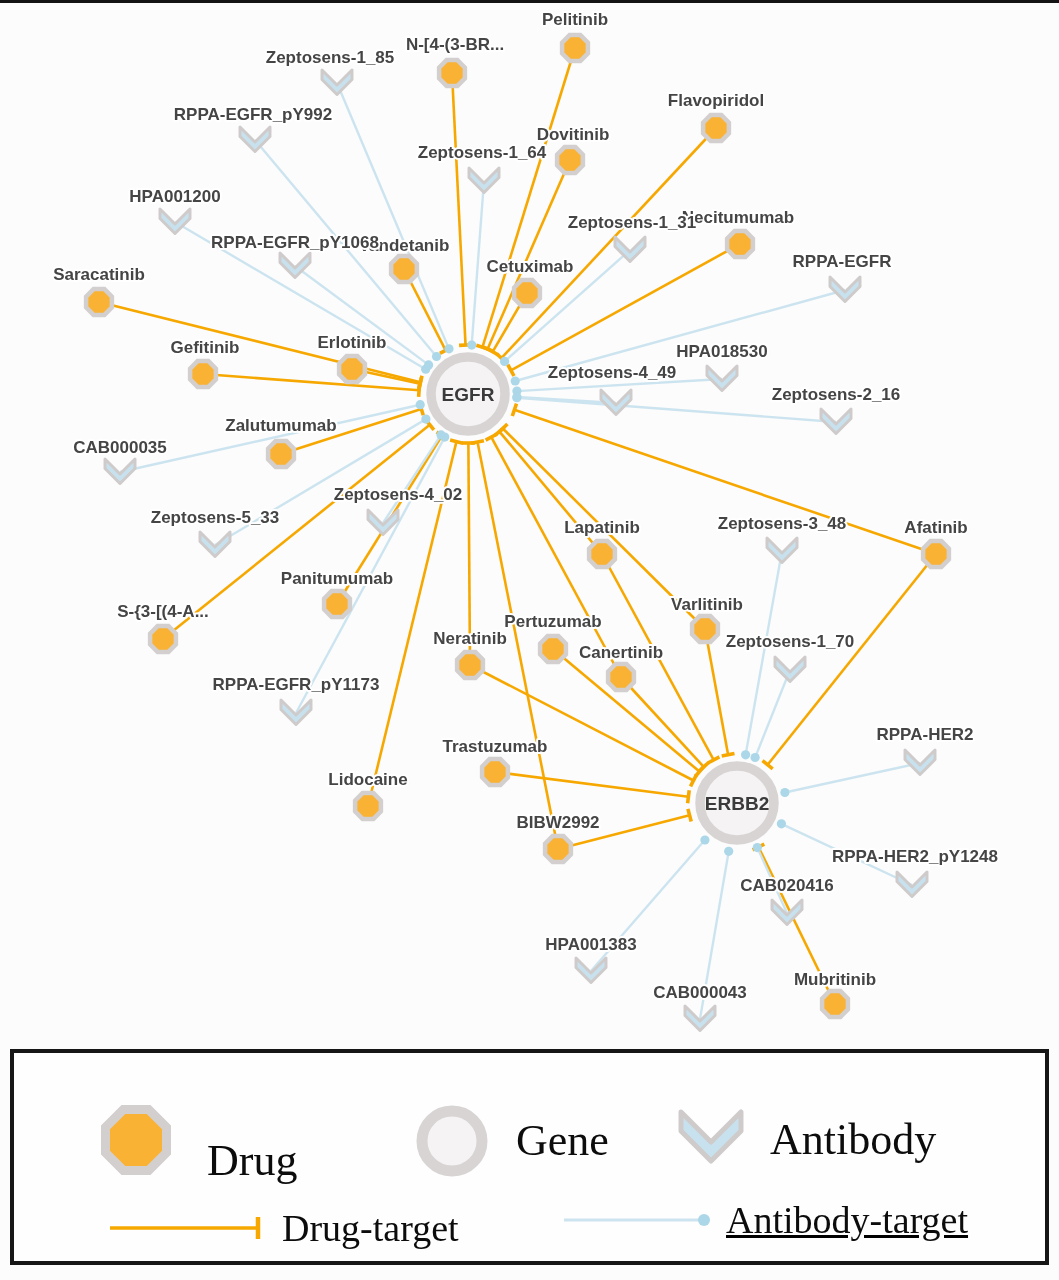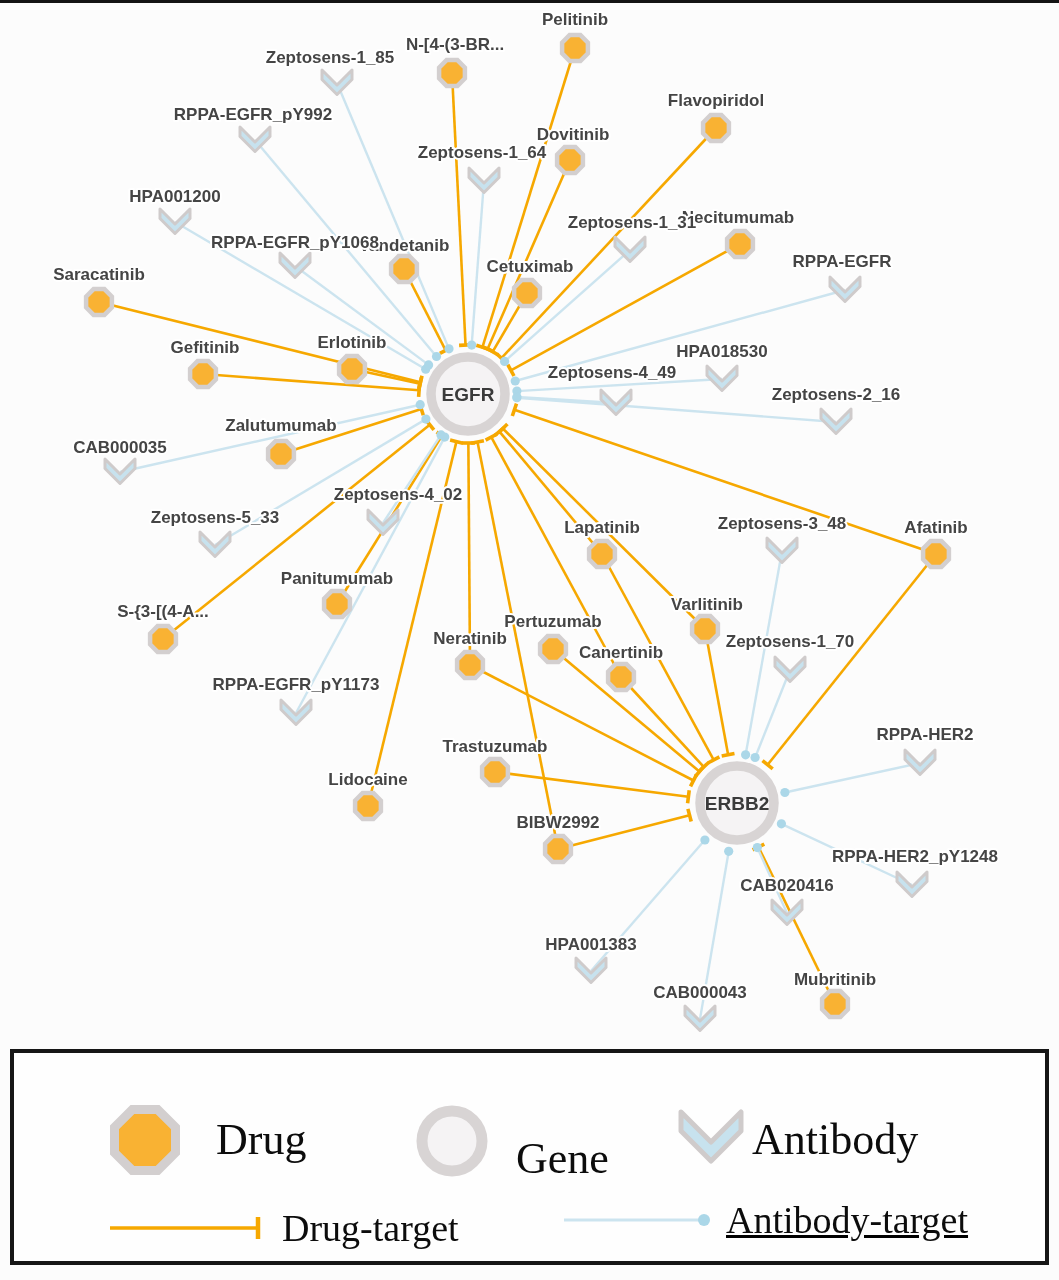--- a/index.html
+++ b/index.html
@@ -44,23 +44,23 @@
   .legend-box {
     position: absolute;
     left: 10px;
     top: 1046px;
     width: 1039px;
     height: 216px;
     border: 4px solid #161616;
     background: #FEFEFE;
   }
   .legend-item { position: absolute; display: flex; align-items: center; }
-  .li-drug            { left: 88px;  top: 44px;  gap: 28px; }
-  .li-gene            { left: 398px; top: 48px;  gap: 24px; align-items: flex-end; }
-  .li-antibody        { left: 660px; top: 54px;  gap: 4px; }
+  .li-drug            { left: 79px;  top: 44px;  gap: 28px; align-items: flex-end; }
+  .li-gene            { left: 398px; top: 48px;  gap: 24px; }
+  .li-antibody        { left: 660px; top: 54px;  gap: 22px; }
   .li-drug-target     { left: 92px;  top: 156px; gap: 12px; }
   .li-antibody-target { left: 548px; top: 148px; gap: 12px; text-decoration: underline; }
   .legend-node-label {
     font-family: "Liberation Serif", serif;
     font-size: 44px;
     color: #0c0c0c;
     line-height: 1;
   }
   .legend-edge-label {
     font-family: "Liberation Serif", serif;

